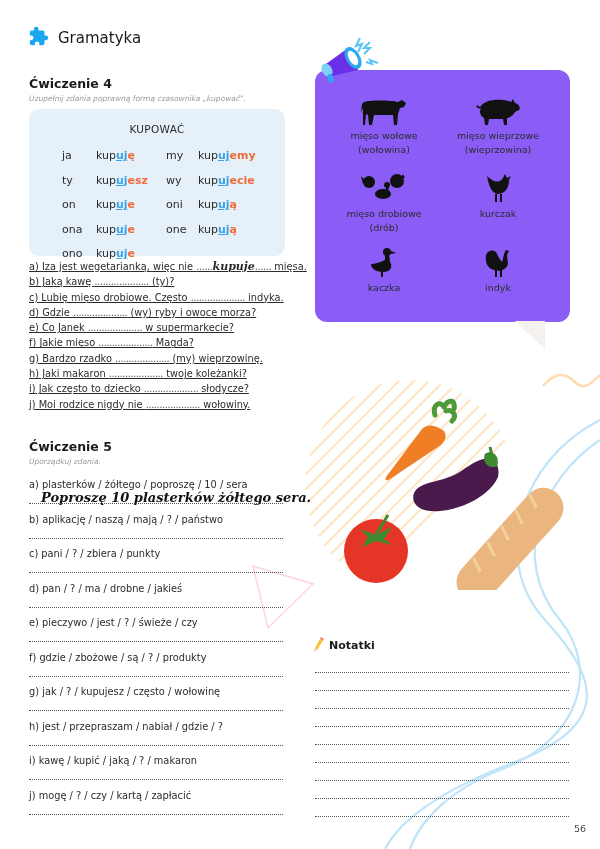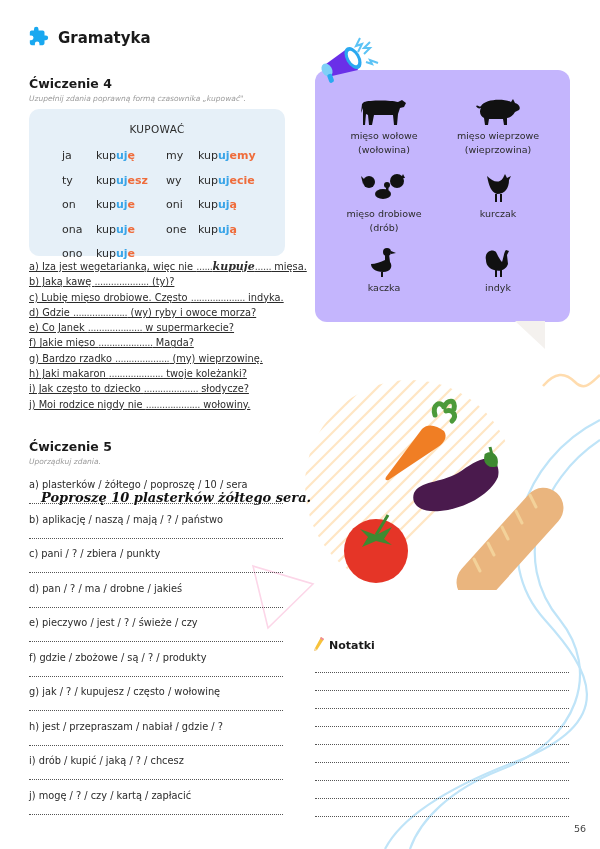--- a/index.html
+++ b/index.html
@@ -3,48 +3,48 @@
 <meta charset="utf-8">
 <style>
   * { box-sizing: border-box; margin: 0; padding: 0; }
   html, body { width: 600px; height: 849px; background: #ffffff; overflow: hidden; }
   body { position: relative; font-family: "DejaVu Sans", sans-serif; color: #2b2b2b; }
 
   .abs { position: absolute; }
 
   
   .header { left: 28px; top: 24px; height: 28px; display: flex; align-items: center; gap: 8px; }
-  .header .title { font-size: 15px; font-weight: bold; color: #1a1a1a; }
+  .header .title { font-size: 15px; font-weight: normal; color: #1a1a1a; }
 
   .ex-title { font-size: 12.5px; font-weight: bold; color: #1a1a1a; }
   .ex-instr { font-size: 7.5px; font-style: italic; color: #9a9a9a; margin-top: 3px; }
 
   
   .conj-box { left: 29px; top: 109px; width: 256px; height: 147px; background: #e6f0f8; border-radius: 10px; }
   .conj-title { position: absolute; top: 14px; left: 0; width: 100%; text-align: center; font-size: 10.5px; color: #2b2b2b; letter-spacing: 0.3px; }
   .conj-grid { position: absolute; top: 40px; left: 33px; display: grid; grid-template-columns: 34px 70px 32px 70px; row-gap: 11px; font-size: 11px; line-height: 13.5px; }
   .stem { color: #2b2b2b; }
-  .blue { color: #3aa5e8; font-weight: bold; }
+  .blue { color: #3aa5e8; font-weight: bold; text-decoration: underline; }
   .orange { color: #ef6c3b; font-weight: bold; }
 
   
   .sentences { left: 29px; top: 259px; font-size: 9.8px; line-height: 15.3px; color: #2b2b2b; }
   .sentence { white-space: nowrap; text-decoration: underline; }
   .dots { letter-spacing: -0.4px; color: #555; }
   .hand { font-family: "DejaVu Serif", serif; font-style: italic; font-weight: bold; font-size: 11px; }
 
   
   .ex5 { left: 29px; top: 439px; width: 256px; }
   .order-item { position: relative; height: 34.5px; }
   .order-item .q { font-size: 9.8px; color: #2b2b2b; position: absolute; top: 0; left: 0; white-space: nowrap; }
   .order-item .line { position: absolute; left: 0; top: 24px; width: 254px; border-bottom: 1.4px dotted #555; }
   .order-item .answer { position: absolute; left: 12px; top: 11px; font-family: "DejaVu Serif", serif; font-style: italic; font-weight: bold; font-size: 13px; color: #111; white-space: nowrap; }
 
   
-  .panel { left: 315px; top: 70px; width: 255px; height: 252px; background: #c4b5fd; border-radius: 12px; }
+  .panel { left: 315px; top: 70px; width: 255px; height: 252px; background: #8b5cf6; border-radius: 12px; }
   .meat-item { position: absolute; width: 110px; text-align: center; font-size: 9.5px; line-height: 13.5px; color: #2b2b2b; }
   .meat-item svg { display: block; margin: 0 auto 3px auto; }
 
   
   .notes-title { left: 313px; top: 636px; display: flex; align-items: center; gap: 4px; font-size: 11px; font-weight: bold; color: #1a1a1a; }
   .note-line { position: absolute; left: 315px; width: 254px; border-bottom: 1.4px dotted #555; }
 
   .page-num { left: 574px; top: 823px; font-size: 9.5px; color: #444; }
 </style>
 </head>
@@ -172,21 +172,21 @@
         <span class="q">g) jak / ? / kupujesz / często / wołowinę</span>
       <span class="answer"></span>
       <div class="line"></div>
       </div>
       <div class="order-item">
         <span class="q">h) jest / przepraszam / nabiał / gdzie / ?</span>
       <span class="answer"></span>
       <div class="line"></div>
       </div>
       <div class="order-item">
-        <span class="q">i) drób / kupić / jaką / ? / chcesz</span>
+        <span class="q">i) kawę / kupić / jaką / ? / makaron</span>
       <span class="answer"></span>
       <div class="line"></div>
       </div>
       <div class="order-item">
         <span class="q">j) mogę / ? / czy / kartą / zapłacić</span>
       <span class="answer"></span>
       <div class="line"></div>
       </div>
     </div>
 </div>

